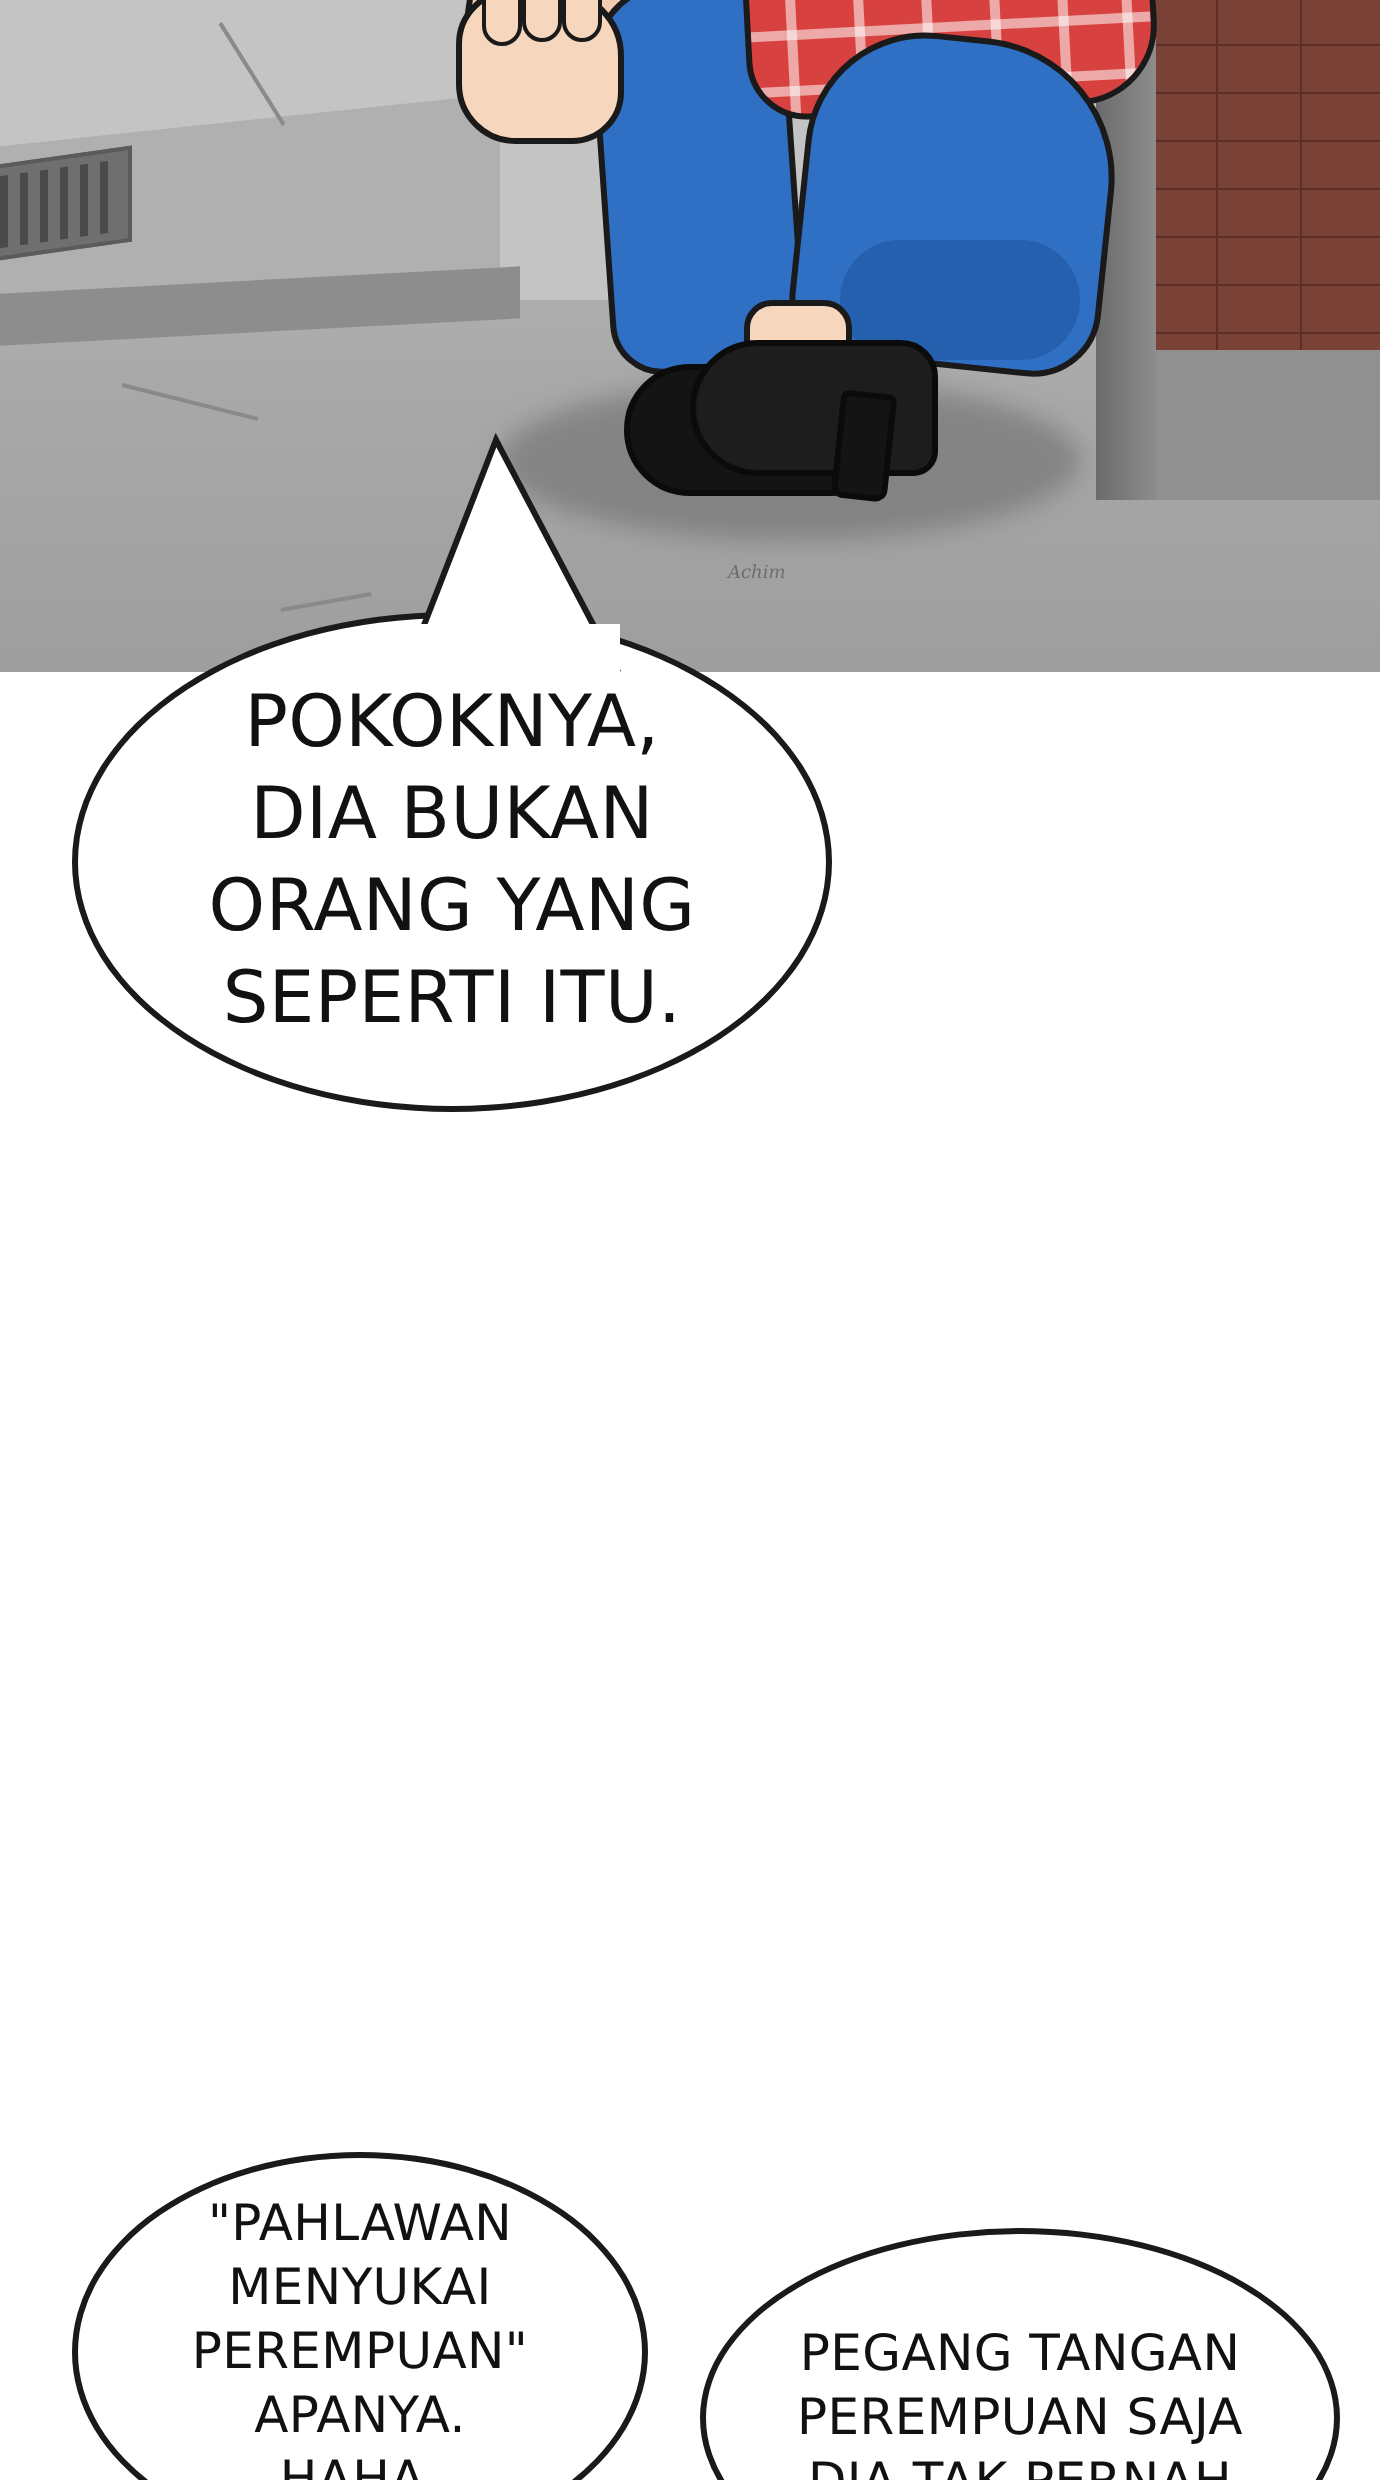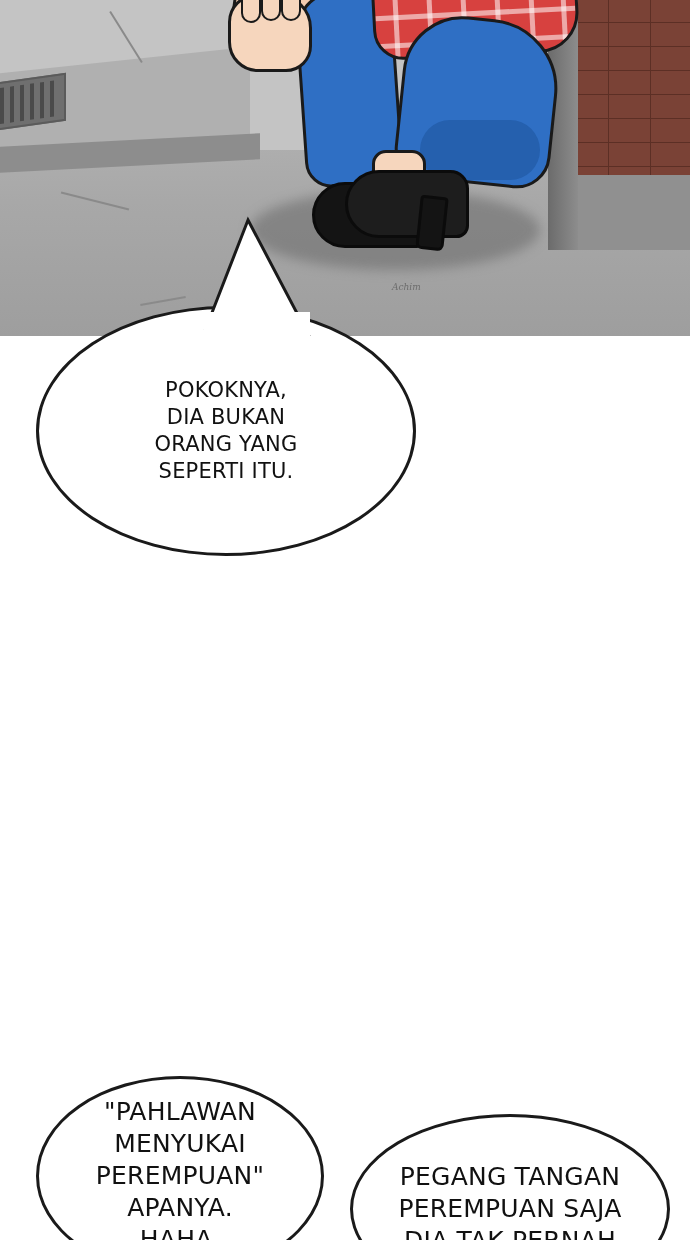--- a/index.html
+++ b/index.html
@@ -84,21 +84,21 @@
   .shadow-blob {
     position: absolute;
     left: 250px; top: 190px;
     width: 290px; height: 80px;
     background: rgba(90,90,90,0.45);
     border-radius: 50%;
     filter: blur(6px);
   }
   .signature {
     position: absolute;
-    left: 392px; top: 282px;
+    left: 364px; top: 282px;
     font-size: 9px;
     color: #6d6d6d;
     font-family: "DejaVu Serif", serif;
     font-style: italic;
   }
 
   
   .wall {
     position: absolute;
     left: 548px; top: 0;
@@ -251,21 +251,21 @@
     line-height: 1.28;
     white-space: pre-line;
     letter-spacing: 0.2px;
   }
 
   #bubble-1 {
     left: 36px; top: 306px;
     width: 380px; height: 250px;
     z-index: 5;
   }
-  #bubble-1 .txt { font-size: 21px; }
+  #bubble-1 .txt { font-size: 36px; }
 
   #bubble-2 {
     left: 268px; top: 428px;
     width: 380px; height: 240px;
     z-index: 4;
   }
   #bubble-2 .txt { font-size: 27px; }
 
   
   .tail {

